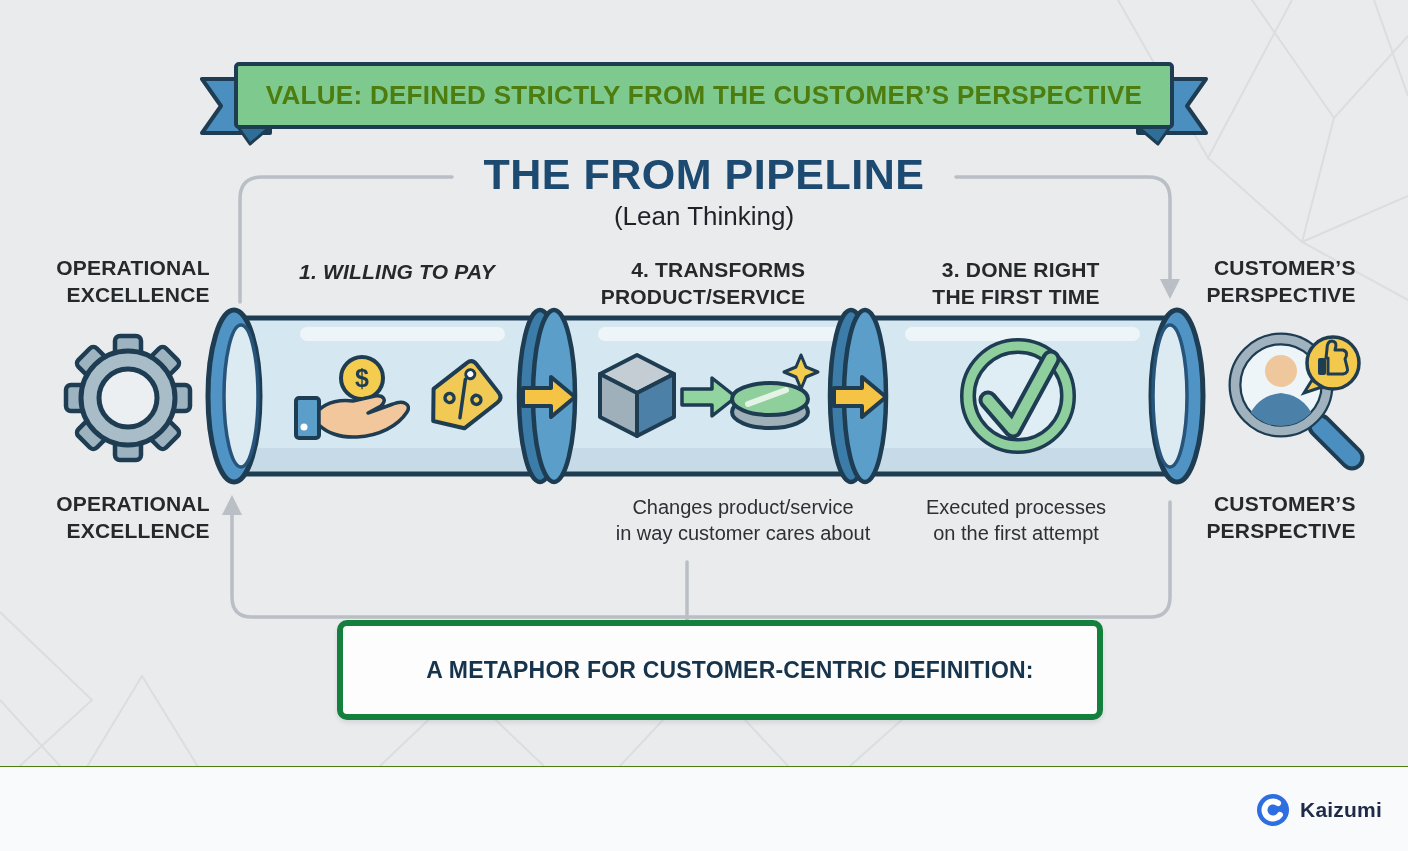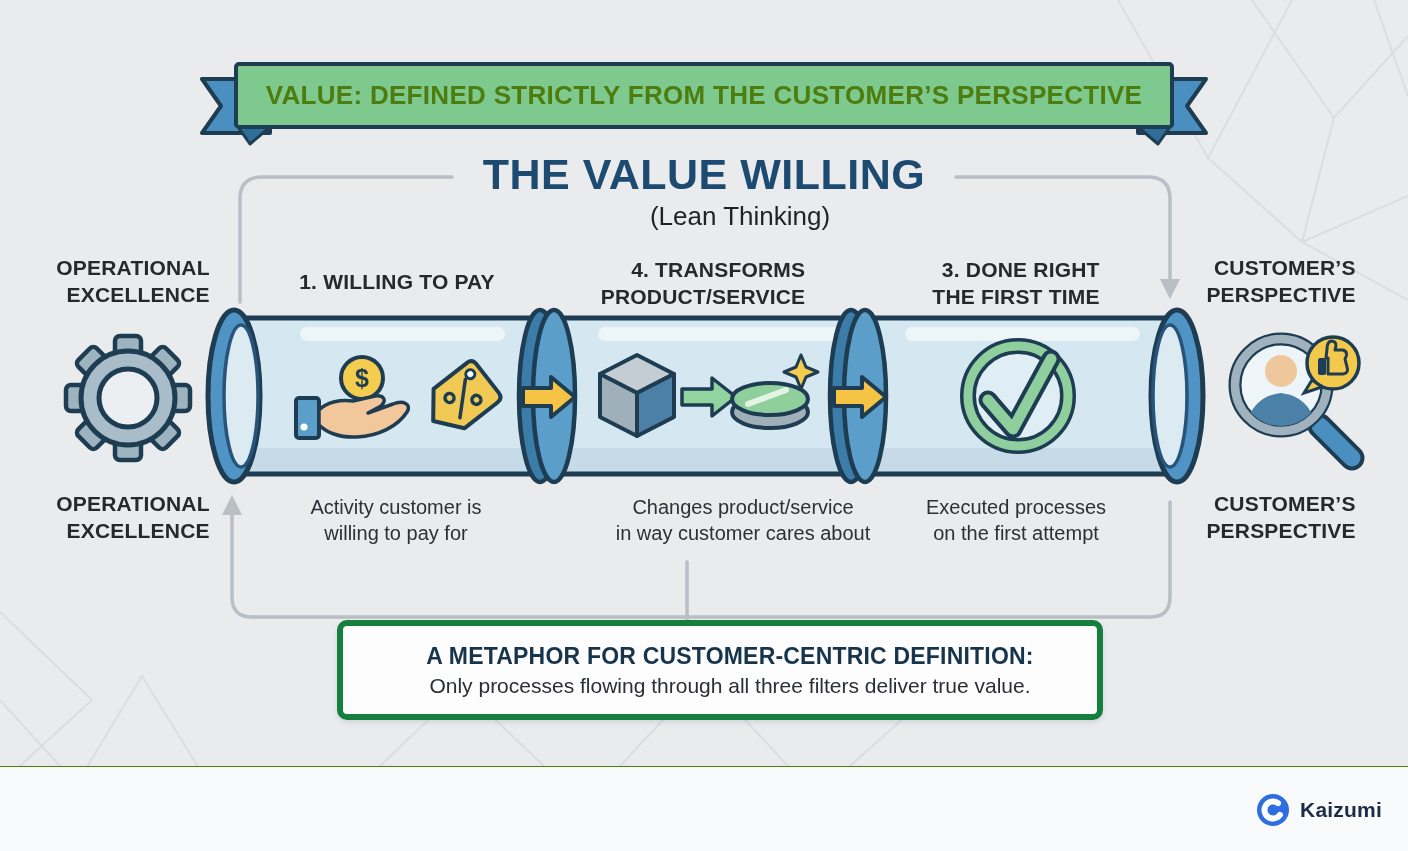--- a/index.html
+++ b/index.html
@@ -25,21 +25,21 @@
     width:920px;text-align:center;font-size:26px;font-weight:800;
     color:#4d7c0f;letter-spacing:0.3px;line-height:1.2;
   }
   .page-title{
     position:absolute;left:704px;top:150px;transform:translateX(-50%);
     font-size:43px;font-weight:800;color:#1d4a70;letter-spacing:0.5px;
     white-space:nowrap;
   }
   .page-subtitle{
     position:absolute;left:704px;top:201px;transform:translateX(-50%);
-    font-size:26px;font-weight:400;color:#1f2327;white-space:nowrap;margin-left:36px;
+    font-size:26px;font-weight:400;color:#1f2327;white-space:nowrap;
   }
   .metaphor-box{
     position:absolute;left:337px;top:620px;width:734px;height:88px;
     background:#fdfdfe;border:6px solid #15803d;border-radius:10px;
     box-shadow:0 3px 4px rgba(40,50,60,.10);
     display:flex;flex-direction:column;justify-content:center;gap:4px;
     text-align:center;
     padding-left:20px;
   }
   .metaphor-heading{font-size:23px;font-weight:800;color:#17344d;letter-spacing:0.2px;}
@@ -215,48 +215,45 @@
       <circle cx="1333" cy="363" r="26" fill="#f2c94c" stroke="#1e3d53" stroke-width="3.5"></circle>
       <path d="M 1312 380 L 1304 393 L 1322 387 Z" fill="#f2c94c" stroke="#1e3d53" stroke-width="3"></path>
       <rect x="1318" y="358" width="8" height="17" rx="2" fill="#1e3d53"></rect>
       <path d="M 1328 374 L 1343 374 Q 1349 373 1347 367 L 1345 359 Q 1349 352 1343 350 L 1335 350
                Q 1338 342 1332 341 Q 1327 341 1327 349 L 1326 358 L 1328 358 Z" fill="#f2c94c" stroke="#1e3d53" stroke-width="3" stroke-linejoin="round"></path>
     </g>
   </svg>
 
   <div class="banner-text">VALUE: DEFINED STRICTLY FROM THE CUSTOMER’S PERSPECTIVE</div>
 
-  <div class="page-title">THE VALUE WILLING</div>
+  <div class="page-title">THE FROM PIPELINE</div>
   <div class="page-subtitle">(Lean Thinking)</div>
 
   <div class="lbl" style="left:133px;top:255px;">OPERATIONAL
 EXCELLENCE</div>
-  <div class="lbl" style="left:397px;top:269px;">1. WILLING TO PAY</div>
+  <div class="lbl" style="left:397px;top:259px;font-style:italic;">1. WILLING TO PAY</div>
   <div class="lbl" style="left:703px;top:257px;">4. TRANSFORMS
 PRODUCT/SERVICE</div>
   <div class="lbl" style="left:1016px;top:257px;">3. DONE RIGHT
 THE FIRST TIME</div>
   <div class="lbl" style="left:1281px;top:255px;">CUSTOMER’S
 PERSPECTIVE</div>
 
-  <div class="desc" style="left:396px;top:494px;">Activity customer is
-willing to pay for</div>
   <div class="desc" style="left:703px;top:494px;margin-left:40px;">Changes product/service
 in way customer cares about</div>
   <div class="desc" style="left:1016px;top:494px;">Executed processes
 on the first attempt</div>
 
   <div class="lbl" style="left:133px;top:491px;">OPERATIONAL
 EXCELLENCE</div>
   <div class="lbl" style="left:1281px;top:491px;">CUSTOMER’S
 PERSPECTIVE</div>
 
   <div class="metaphor-box">
     <div class="metaphor-heading">A METAPHOR FOR CUSTOMER-CENTRIC DEFINITION:</div>
-    <div class="metaphor-body">Only processes flowing through all three filters deliver true value.</div>
   </div>
 
   <div class="footer">
     <div class="brand">
       <svg width="36" height="36" viewBox="0 0 36 36">
         <circle cx="18" cy="18" r="16" fill="#2e6ee0"></circle>
         <circle cx="18" cy="18" r="8.5" fill="none" stroke="#ffffff" stroke-width="6" stroke-linecap="round" stroke-dasharray="40 13.4" transform="rotate(35 18 18)"></circle>
       </svg>
       <span class="brand-name">Kaizumi</span>
     </div>

